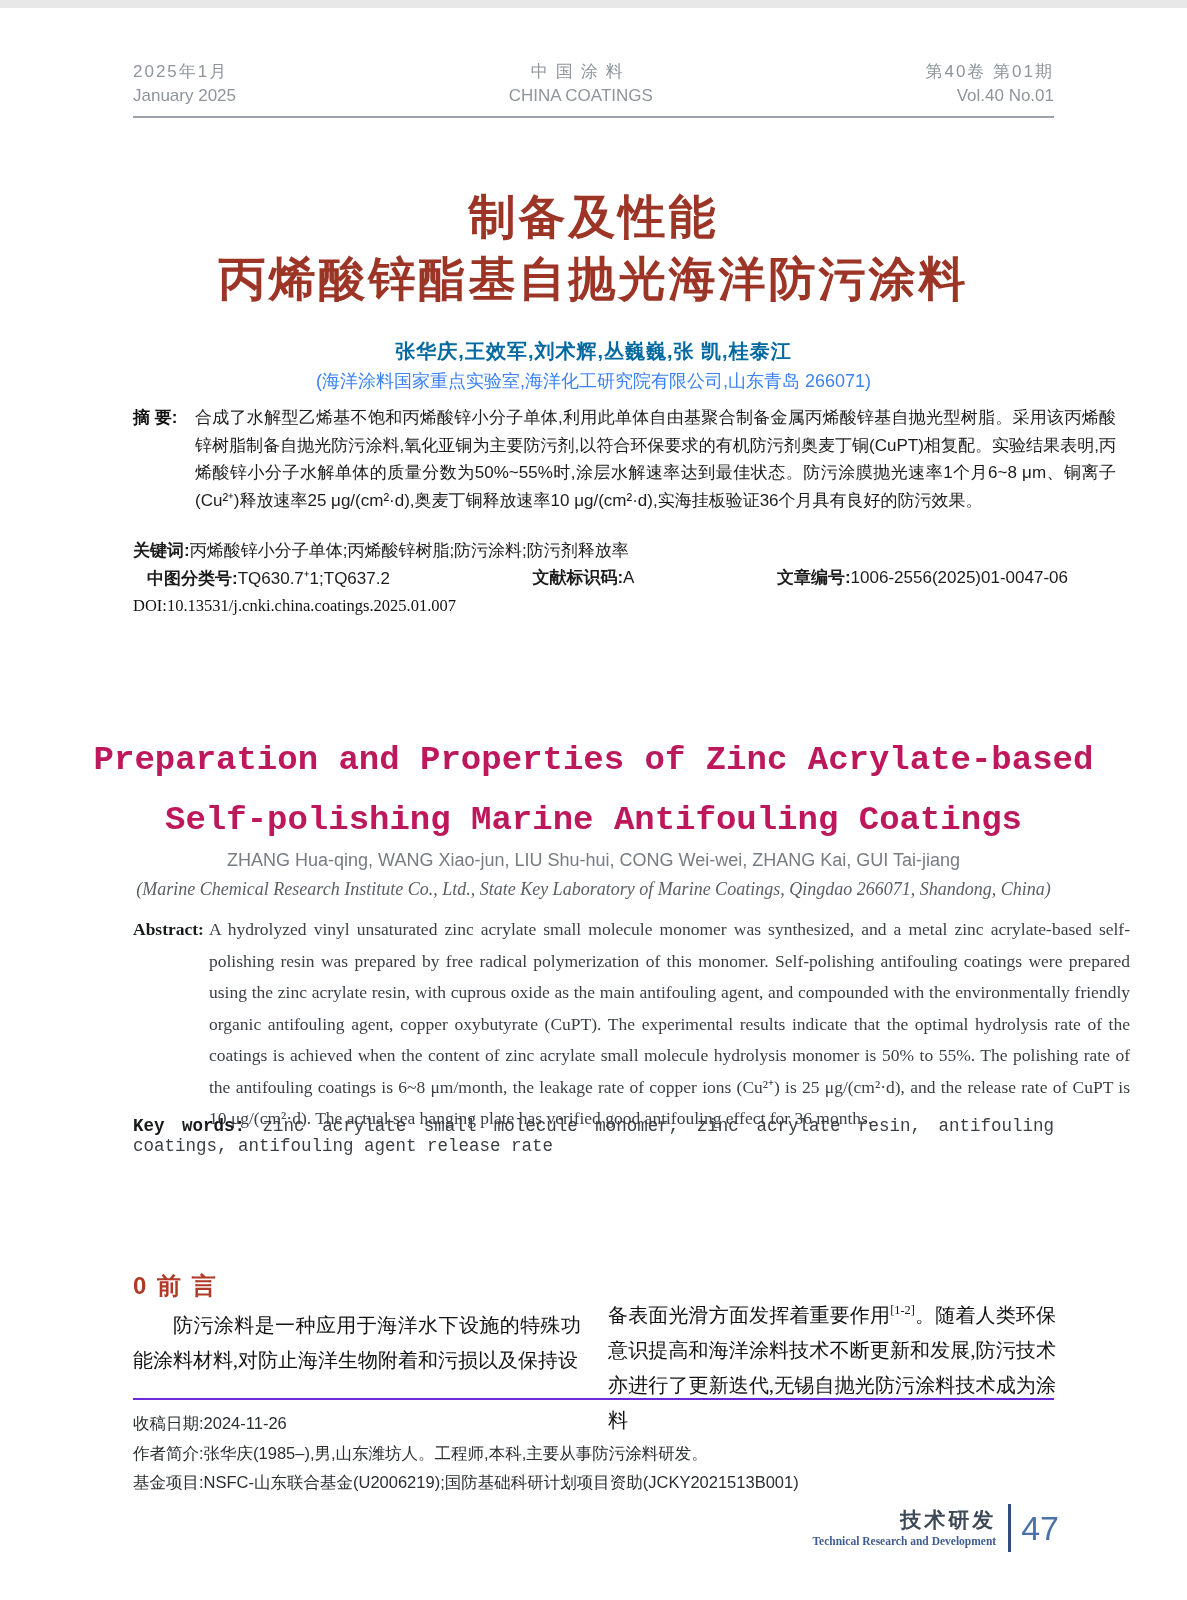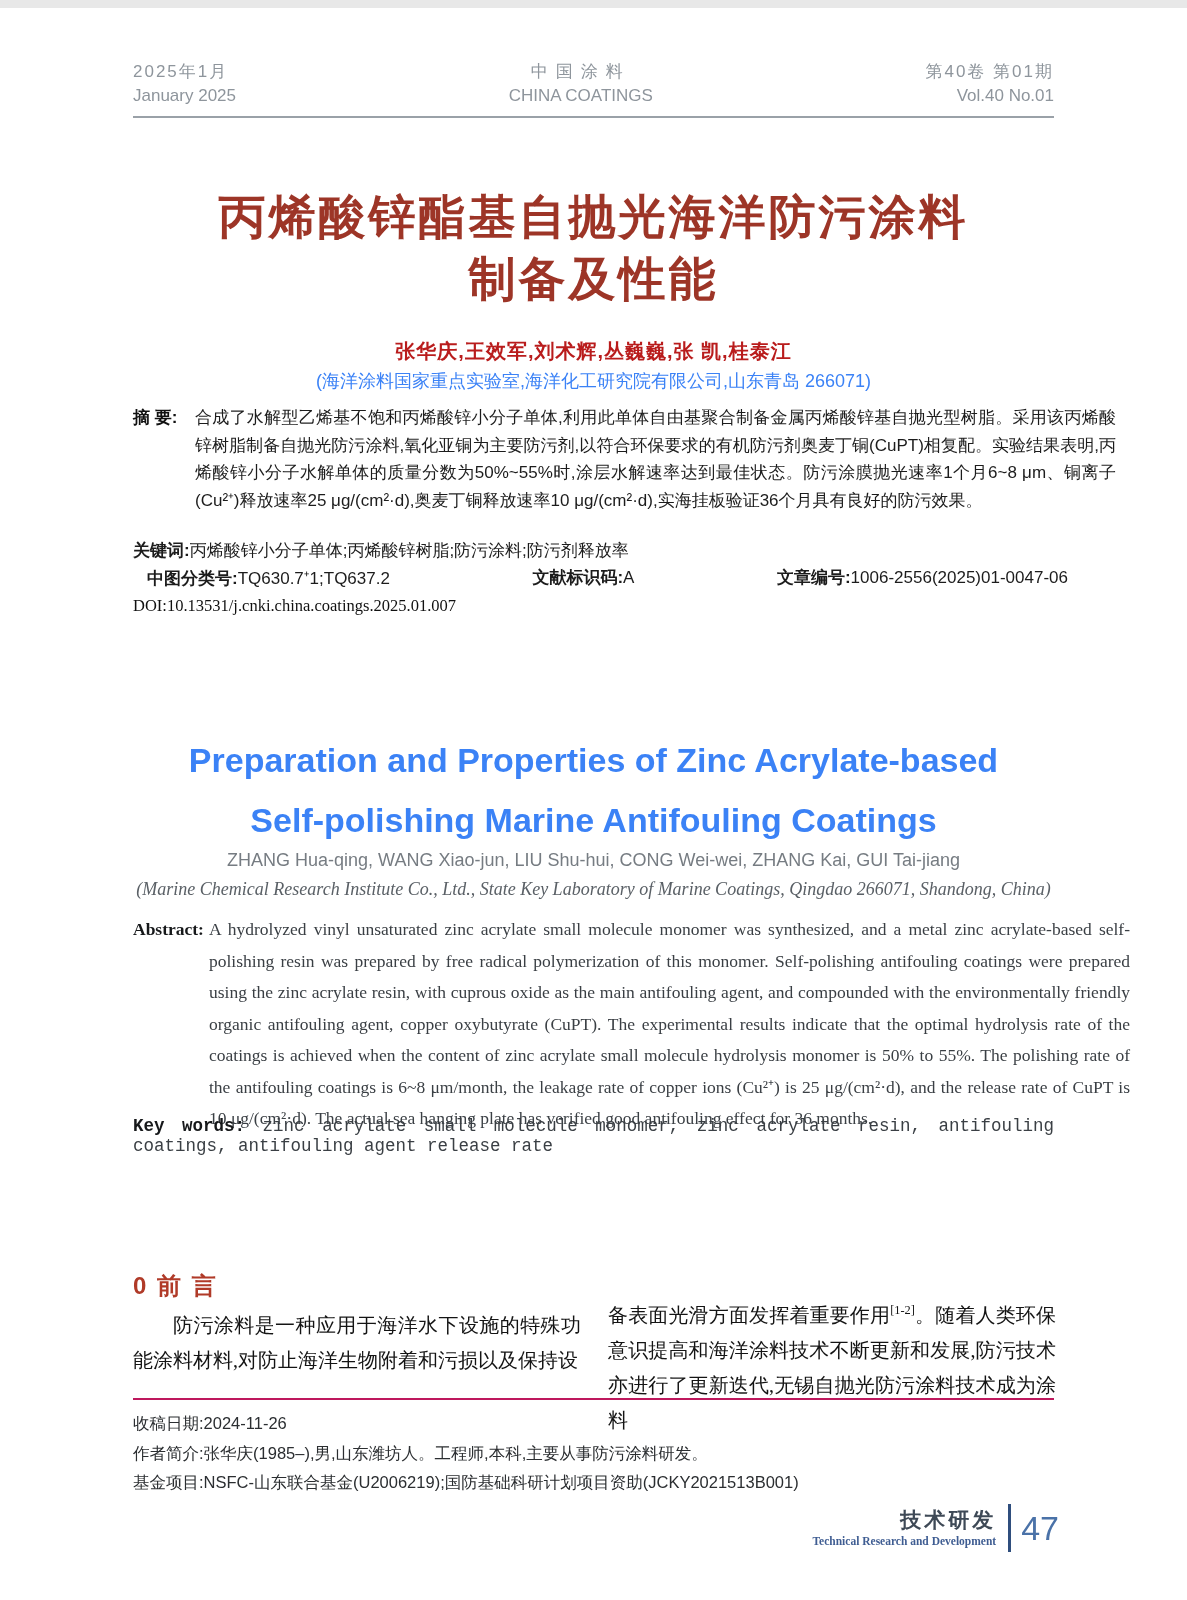--- a/index.html
+++ b/index.html
@@ -19,21 +19,21 @@
   .jheader .cell-r { text-align:right; }
   .jheader .cn { letter-spacing:2px; }
   .jheader .cell-c .cn { letter-spacing:8px; }
   
   .title-cn {
     position:absolute; left:0; right:0; top:178px; text-align:center;
     color:#9d3527; font-size:47px; font-weight:bold; line-height:62px; letter-spacing:3px;
   }
   .authors-cn {
     position:absolute; left:0; right:0; top:330px; text-align:center;
-    font-size:20px; font-weight:600; color:#b91c1c; letter-spacing:1px;
+    font-size:20px; font-weight:600; color:#0369a1; letter-spacing:1px;
   }
   .affil-cn {
     position:absolute; left:0; right:0; top:361px; text-align:center;
     font-size:18px; color:#3b82f6;
   }
   
   .hang { position:relative; text-align:justify; }
   .hang .lbl { position:absolute; left:0; top:0; font-weight:bold; color:#111; }
   .abstract-cn {
     position:absolute; left:133px; width:921px; top:396px;
@@ -51,22 +51,22 @@
   }
   .meta-row b { font-weight:bold; }
   .doi-line {
     position:absolute; left:133px; width:921px; top:588px;
     font-family:"Liberation Serif", serif; font-size:16.5px; color:#111;
   }
   sup { font-size:0.62em; vertical-align:super; line-height:0; }
   
   .title-en {
     position:absolute; left:0; right:0; top:722px; text-align:center;
-    font-family:Liberation Sans, sans-serif; font-weight:bold;
-    color:#3b82f6; font-size:34px; line-height:60px;
+    font-family:Liberation Mono, monospace; font-weight:bold;
+    color:#be185d; font-size:34px; line-height:60px;
   }
   .authors-en {
     position:absolute; left:0; right:0; top:842px; text-align:center;
     font-size:18px; color:#767c82;
   }
   .affil-en {
     position:absolute; left:0; right:0; top:871px; text-align:center;
     font-family:"Liberation Serif", serif; font-style:italic; font-size:18px; color:#5a6066;
   }
   .abstract-en {
@@ -87,21 +87,21 @@
   }
   .col { font-family:Liberation Serif, serif; font-size:20px; line-height:35px;
          text-align:justify; color:#141414; }
   .col-left  { position:absolute; left:133px;  width:448px; top:1300px; }
   .col-right { position:absolute; left:608px; width:448px; top:1290px; }
   .col-left p { margin:0; text-indent:2em; }
   .col-right p { margin:0; }
   
   .footnotes {
     position:absolute; left:133px; width:921px; top:1390px;
-    border-top:2px solid #be185d; padding-top:9px;
+    border-top:2px solid #6d28d9; padding-top:9px;
     font-size:16.5px; line-height:29.5px; color:#2b2e31;
   }
   
   .pfooter {
     position:absolute; right:128px; top:1496px;
     display:flex; align-items:center;
   }
   .pfooter .names { text-align:right; }
   .pfooter .cn {
     font-size:21px; font-weight:bold; color:#3e4956; letter-spacing:3px; line-height:26px;
@@ -127,22 +127,22 @@
       <div class="cn">中国涂料</div>
       <div class="en">CHINA COATINGS</div>
     </div>
     <div class="cell-r">
       <div class="cn">第40卷 第01期</div>
       <div class="en">Vol.40 No.01</div>
     </div>
   </div>
 
   <div class="title-cn">
+    <div>制备及性能</div>
     <div>丙烯酸锌酯基自抛光海洋防污涂料</div>
-    <div>制备及性能</div>
   </div>
   <div class="authors-cn">张华庆,王效军,刘术辉,丛巍巍,张 凯,桂泰江</div>
   <div class="affil-cn">(海洋涂料国家重点实验室,海洋化工研究院有限公司,山东青岛 266071)</div>
 
   <div class="abstract-cn hang">
     <span class="lbl">摘 要:</span>
     <span>合成了水解型乙烯基不饱和丙烯酸锌小分子单体,利用此单体自由基聚合制备金属丙烯酸锌基自抛光型树脂。采用该丙烯酸锌树脂制备自抛光防污涂料,氧化亚铜为主要防污剂,以符合环保要求的有机防污剂奥麦丁铜(CuPT)相复配。实验结果表明,丙烯酸锌小分子水解单体的质量分数为50%~55%时,涂层水解速率达到最佳状态。防污涂膜抛光速率1个月6~8 μm、铜离子(Cu²⁺)释放速率25 μg/(cm²·d),奥麦丁铜释放速率10 μg/(cm²·d),实海挂板验证36个月具有良好的防污效果。</span>
   </div>
 
   <div class="keywords-cn">

